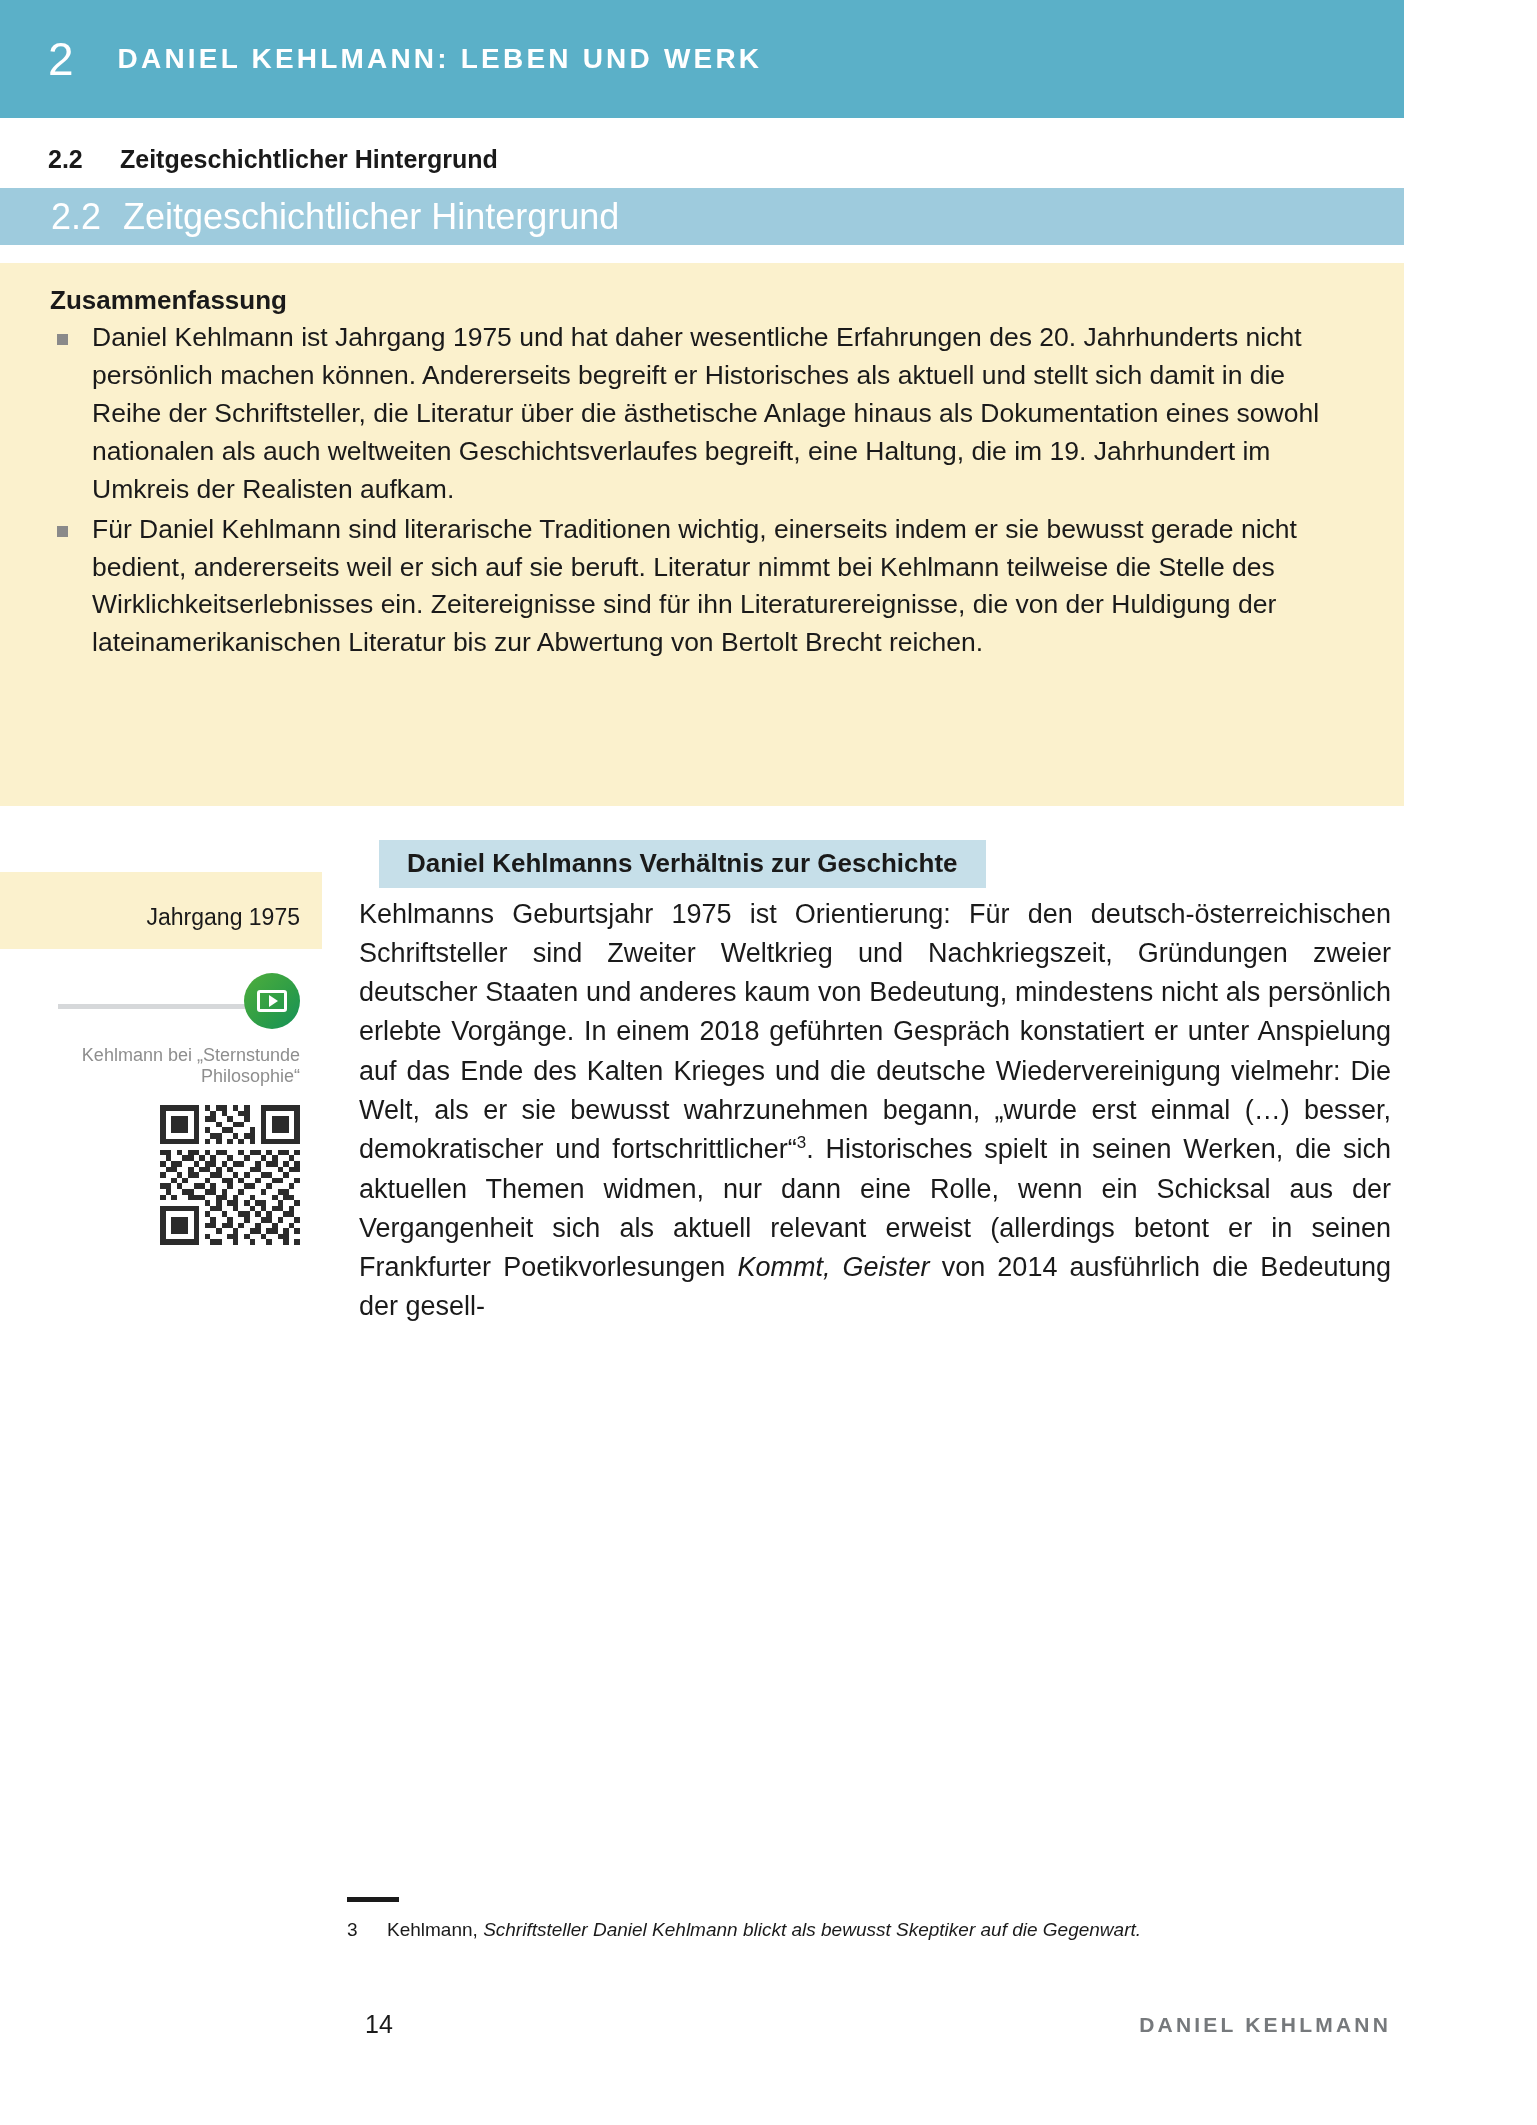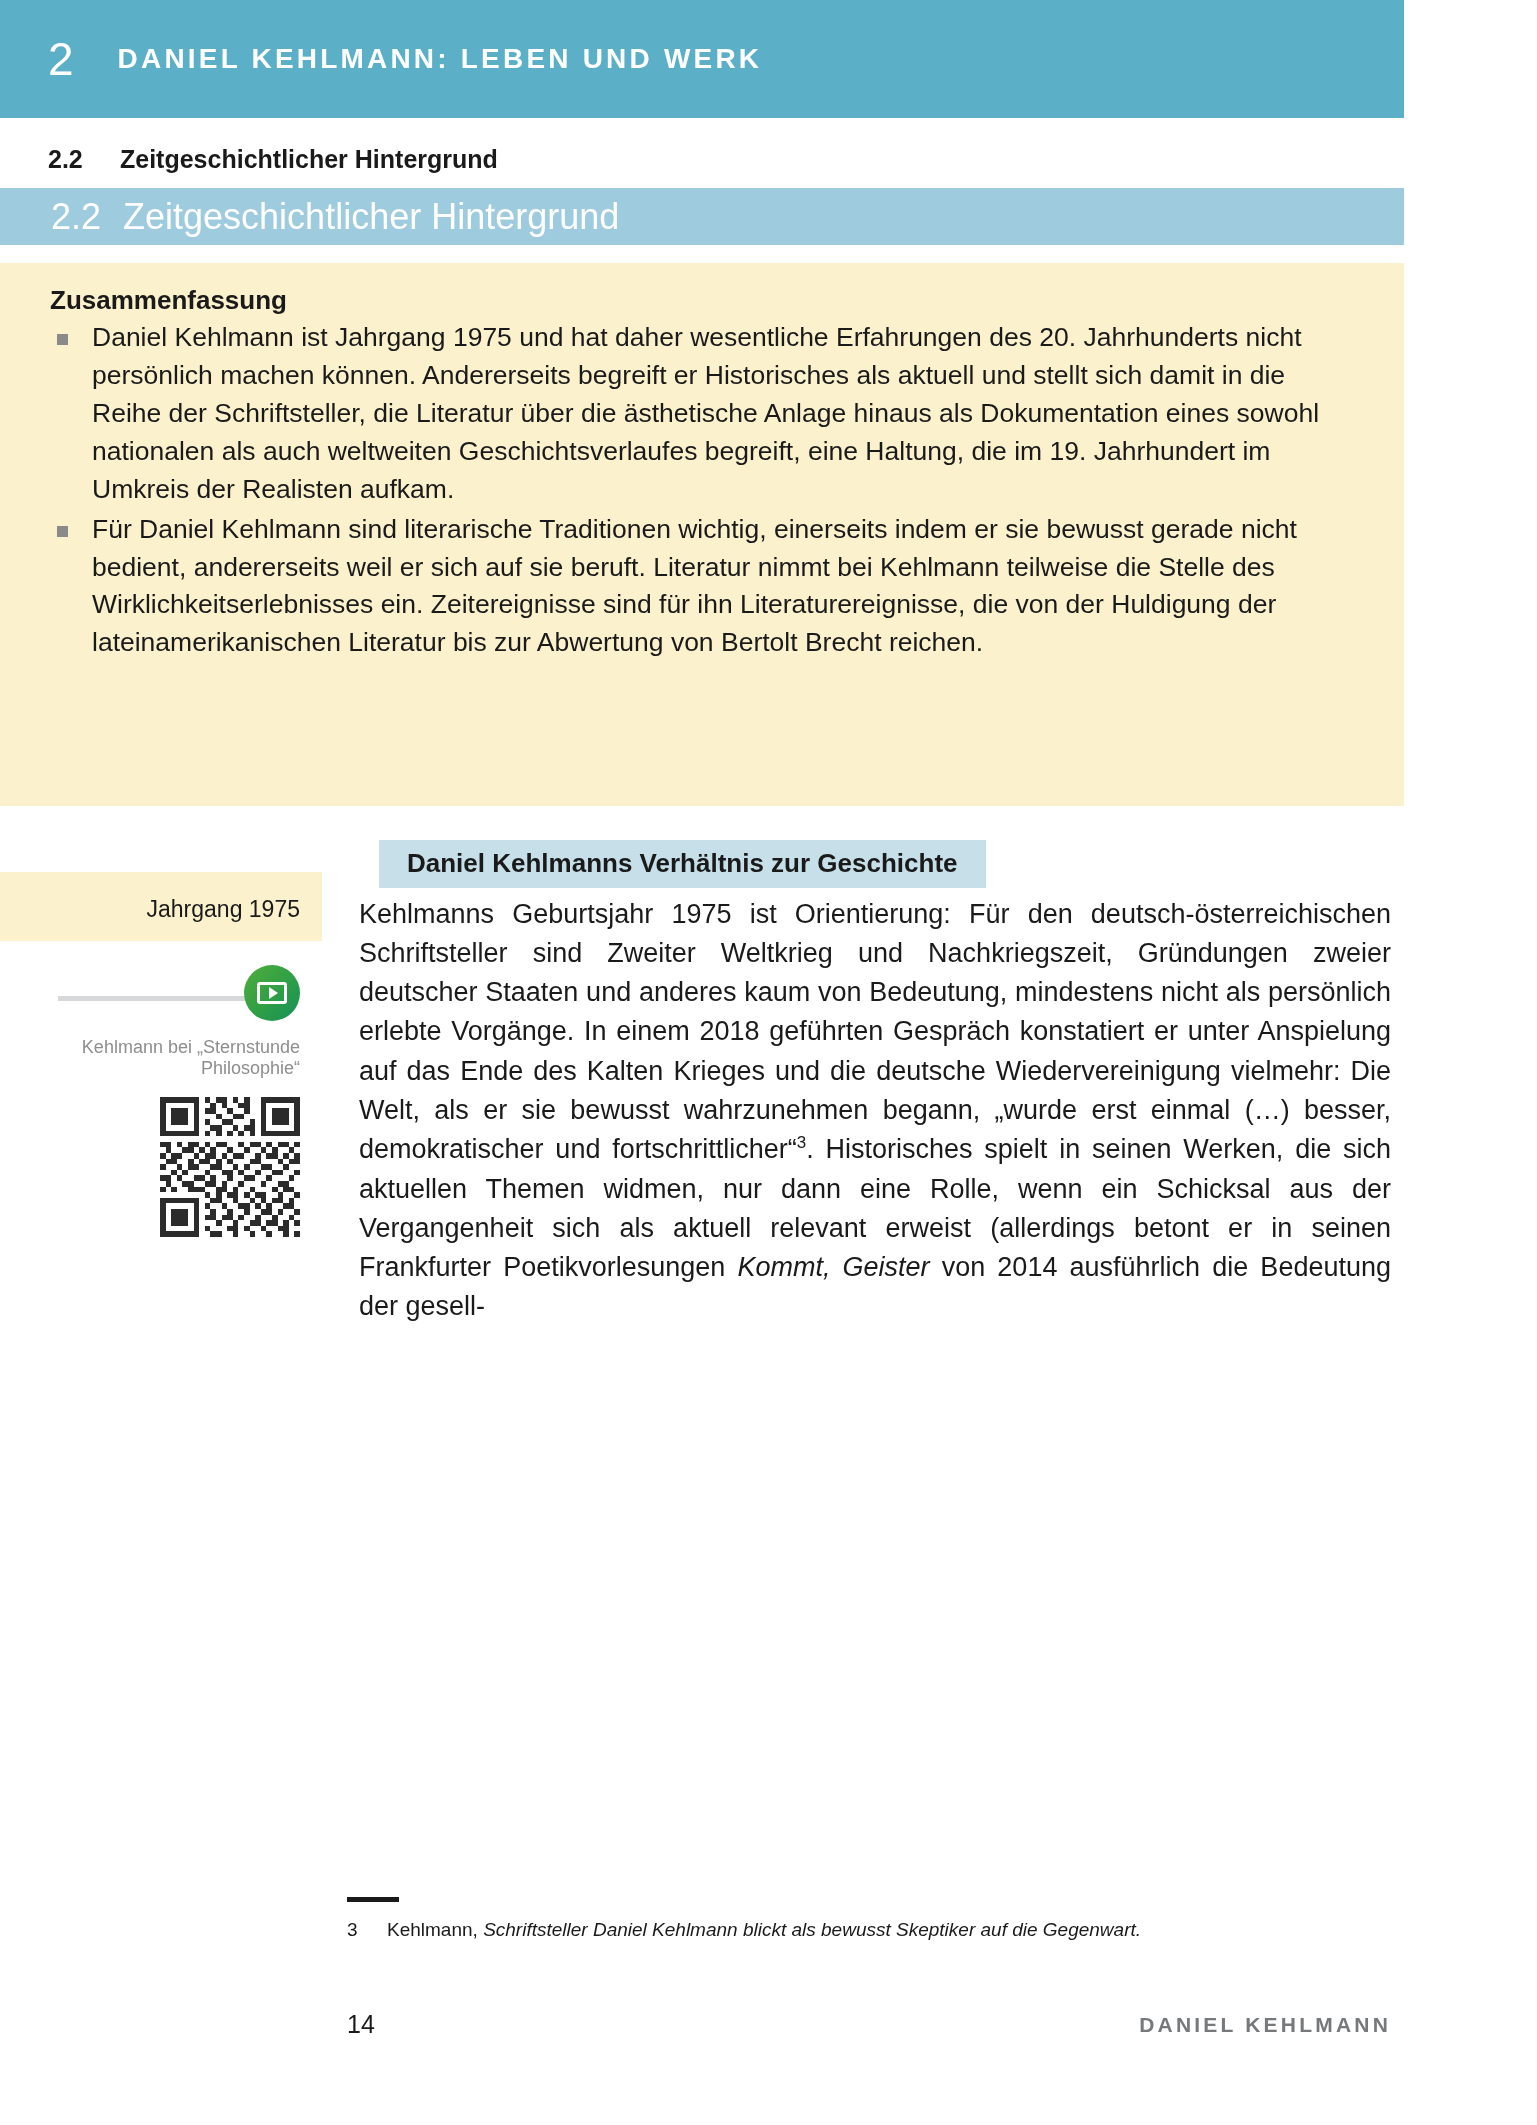--- a/index.html
+++ b/index.html
@@ -134,21 +134,21 @@
   .margin-col {
     position: absolute;
     left: 0;
     top: 872px;
     width: 322px;
   }
   .margin-keyword {
     background: #fbf1cd;
     color: #1a1a1a;
     font-size: 23px;
-    padding: 24px 22px 17px 0;
+    padding: 32px 22px 17px 0;
     text-align: right;
     line-height: 1.2;
   }
   .media-row {
     position: relative;
     height: 70px;
     margin-top: 22px;
   }
   .media-rule {
     position: absolute;
@@ -272,20 +272,21 @@
     left: 347px;
     top: 2010px;
     width: 1044px;
     display: flex;
     align-items: center;
     justify-content: space-between;
   }
   .page-number {
     font-size: 25px;
     color: #1a1a1a;
+    margin-left: 18px;
   }
   .footer-title {
     font-size: 21px;
     letter-spacing: 3.2px;
     color: #76797c;
     font-weight: 600;
   }
 </style>
 </head>
 <body>

